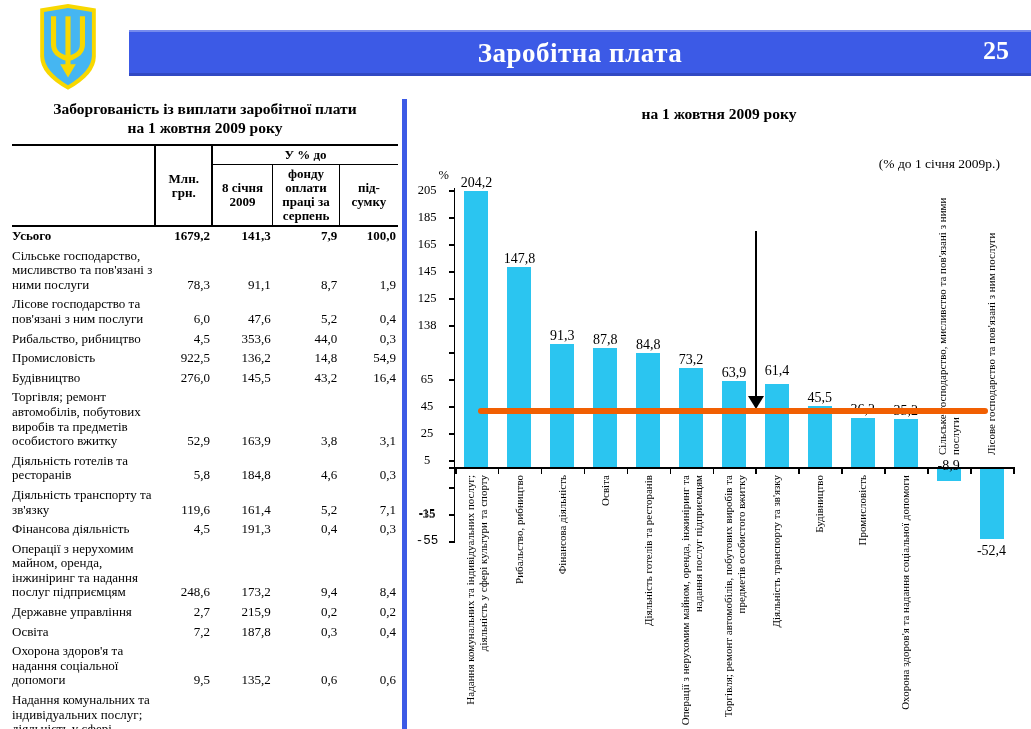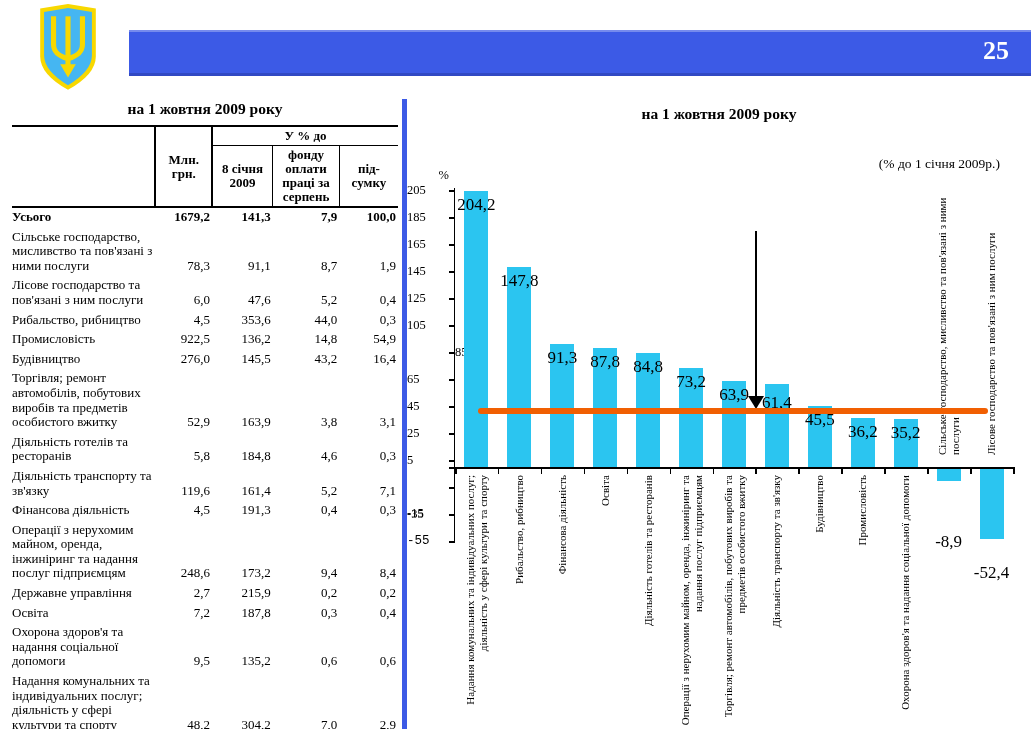--- a/index.html
+++ b/index.html
@@ -46,43 +46,45 @@
   #chart-layer{left:0;top:0;width:1031px;height:729px;}
   #annotation-box{
     position:absolute;left:640px;top:183px;width:233px;height:48px;border:2px solid #000;
     box-sizing:border-box;display:grid;align-content:center;text-align:center;
     font-weight:bold;font-size:13.5px;line-height:18px;padding:0 6px;background:#fff;
   }
   #annotation-arrow-line{position:absolute;left:755px;top:231px;width:2px;height:166px;background:#000;}
   #annotation-arrow-head{position:absolute;left:748px;top:396px;width:0;height:0;
     border-left:8px solid transparent;border-right:8px solid transparent;border-top:13px solid #000;}
   .cat{position:absolute;transform-origin:0 0;transform:rotate(-90deg);font-size:11px;line-height:13px;display:grid;align-content:center;}
-  .val{position:absolute;width:60px;text-align:center;font-size:17px;margin-top:20px;}
-  .ytick-label{position:absolute;width:40px;text-align:left;font-size:12.5px;}
+  .val{position:absolute;width:60px;text-align:center;font-size:14px;}
+  .ytick-label{position:absolute;width:40px;text-align:center;font-size:12.5px;}
 </style>
 </head>
 <body>
 
 <svg id="emblem" class="abs" viewBox="0 0 60 80">
   <path d="M30 1 L55 5 V48 Q55 64 30 78 Q5 64 5 48 V5 Z" fill="#f8d800"></path>
   <path d="M30 4.5 L51.5 8 V47 Q51.5 61 30 74 Q8.5 61 8.5 47 V8 Z" fill="#45b6f2"></path>
   <g stroke="#f8d800" stroke-width="4.6" fill="none">
     <path d="M17 12 v25 c0 8 6 11 13 13 c7 -2 13 -5 13 -13 v-25"></path>
     <path d="M30 12 v44"></path>
   </g>
   <path d="M23 55 l7 12 l7 -12 z" fill="#f8d800"></path>
 </svg>
 
 <div id="banner" class="abs">
+  <span id="banner-title">Заробітна плата</span>
   <span id="page-num">25</span>
 </div>
 
 <div id="divider" class="abs"></div>
 
 <div id="left-panel" class="abs">
+  <div class="tbl-title">Заборгованість із виплати заробітної плати</div>
   <div class="tbl-title">на 1 жовтня 2009 року</div>
 
   <table id="debt-table">
     <colgroup>
       <col class="c-label">
         <col class="c-mln">
         <col class="c-jan">
         <col class="c-fund">
         <col class="c-tot">
     </colgroup>
@@ -223,21 +225,21 @@
     <div class="ytick-label" style="position: absolute; left: 407px; top: 182.75px;">205</div>
     <div style="position: absolute; left: 449px; top: 217.25px; width: 6px; height: 1.5px; background: rgb(0, 0, 0);"></div>
     <div class="ytick-label" style="position: absolute; left: 407px; top: 209.75px;">185</div>
     <div style="position: absolute; left: 449px; top: 244.25px; width: 6px; height: 1.5px; background: rgb(0, 0, 0);"></div>
     <div class="ytick-label" style="position: absolute; left: 407px; top: 236.75px;">165</div>
     <div style="position: absolute; left: 449px; top: 271.25px; width: 6px; height: 1.5px; background: rgb(0, 0, 0);"></div>
     <div class="ytick-label" style="position: absolute; left: 407px; top: 263.75px;">145</div>
     <div style="position: absolute; left: 449px; top: 298.25px; width: 6px; height: 1.5px; background: rgb(0, 0, 0);"></div>
     <div class="ytick-label" style="position: absolute; left: 407px; top: 290.75px;">125</div>
     <div style="position: absolute; left: 449px; top: 325.25px; width: 6px; height: 1.5px; background: rgb(0, 0, 0);"></div>
-    <div class="ytick-label" style="position: absolute; left: 407px; top: 317.75px;">105</div>
+    <div class="ytick-label" style="position: absolute; left: 407px; top: 317.75px;">138</div>
     <div style="position: absolute; left: 449px; top: 352.25px; width: 6px; height: 1.5px; background: rgb(0, 0, 0);"></div>
     <div class="ytick-label" style="position: absolute; left: 407px; top: 344.75px; margin-left: 48px;">85</div>
     <div style="position: absolute; left: 449px; top: 379.25px; width: 6px; height: 1.5px; background: rgb(0, 0, 0);"></div>
     <div class="ytick-label" style="position: absolute; left: 407px; top: 371.75px;">65</div>
     <div style="position: absolute; left: 449px; top: 406.25px; width: 6px; height: 1.5px; background: rgb(0, 0, 0);"></div>
     <div class="ytick-label" style="position: absolute; left: 407px; top: 398.75px;">45</div>
     <div style="position: absolute; left: 449px; top: 433.25px; width: 6px; height: 1.5px; background: rgb(0, 0, 0);"></div>
     <div class="ytick-label" style="position: absolute; left: 407px; top: 425.75px;">25</div>
     <div style="position: absolute; left: 449px; top: 460.25px; width: 6px; height: 1.5px; background: rgb(0, 0, 0);"></div>
     <div class="ytick-label" style="position: absolute; left: 407px; top: 452.75px;">5</div>
@@ -276,31 +278,31 @@
     <div style="position: absolute; left: 636.154px; top: 352.52px; width: 24px; height: 114.48px; background: rgb(43, 197, 240);"></div>
     <div class="val" style="position: absolute; left: 618.154px; top: 336.52px;">84,8</div>
     <div class="cat" style="position: absolute; left: 626.654px; height: 43px; width: 258px; top: 733px; text-align: right;">Діяльність готелів та ресторанів</div>
     <div style="position: absolute; left: 679.077px; top: 368.18px; width: 24px; height: 98.82px; background: rgb(43, 197, 240);"></div>
     <div class="val" style="position: absolute; left: 661.077px; top: 352.18px;">73,2</div>
     <div class="cat" style="position: absolute; left: 669.577px; height: 43px; width: 258px; top: 733px; text-align: right;">Операції з нерухомим майном, оренда, інжиніринг та надання послуг підприємцям</div>
     <div style="position: absolute; left: 722px; top: 380.735px; width: 24px; height: 86.265px; background: rgb(43, 197, 240);"></div>
     <div class="val" style="position: absolute; left: 704px; top: 364.735px;">63,9</div>
     <div class="cat" style="position: absolute; left: 712.5px; height: 43px; width: 258px; top: 733px; text-align: right;">Торгівля; ремонт автомобілів, побутових виробів та предметів особистого вжитку</div>
     <div style="position: absolute; left: 764.923px; top: 384.11px; width: 24px; height: 82.89px; background: rgb(43, 197, 240);"></div>
-    <div class="val" style="position: absolute; left: 746.923px; top: 373px;">61,4</div>
+    <div class="val" style="position: absolute; left: 746.923px; top: 363px;">61,4</div>
     <div class="cat" style="position: absolute; left: 755.423px; height: 43px; width: 258px; top: 733px; text-align: right;">Діяльність транспорту та зв'язку</div>
     <div style="position: absolute; left: 807.846px; top: 405.575px; width: 24px; height: 61.425px; background: rgb(43, 197, 240);"></div>
     <div class="val" style="position: absolute; left: 789.846px; top: 389.575px;">45,5</div>
     <div class="cat" style="position: absolute; left: 798.346px; height: 43px; width: 258px; top: 733px; text-align: right;">Будівництво</div>
     <div style="position: absolute; left: 850.769px; top: 418.13px; width: 24px; height: 48.87px; background: rgb(43, 197, 240);"></div>
     <div class="val" style="position: absolute; left: 832.769px; top: 402.13px;">36,2</div>
     <div class="cat" style="position: absolute; left: 841.269px; height: 43px; width: 258px; top: 733px; text-align: right;">Промисловість</div>
     <div style="position: absolute; left: 893.692px; top: 419.48px; width: 24px; height: 47.52px; background: rgb(43, 197, 240);"></div>
     <div class="val" style="position: absolute; left: 875.692px; top: 403.48px;">35,2</div>
     <div class="cat" style="position: absolute; left: 884.192px; height: 43px; width: 258px; top: 733px; text-align: right;">Охорона здоров'я та надання соціальної допомоги</div>
     <div style="position: absolute; left: 936.615px; top: 468.5px; width: 24px; height: 12.015px; background: rgb(43, 197, 240);"></div>
-    <div class="val" style="position: absolute; left: 918.615px; top: 512px;">-8,9</div>
+    <div class="val" style="position: absolute; left: 918.615px; top: 458px;">-8,9</div>
     <div class="cat" style="position: absolute; left: 927.115px; height: 43px; width: 287px; top: 455px; text-align: left;">Сільське господарство, мисливство та пов'язані з ними послуги</div>
     <div style="position: absolute; left: 979.538px; top: 468.5px; width: 24px; height: 70.74px; background: rgb(43, 197, 240);"></div>
     <div class="val" style="position: absolute; left: 961.538px; top: 542.74px;">-52,4</div>
     <div class="cat" style="position: absolute; left: 970.038px; height: 43px; width: 287px; top: 455px; text-align: left;">Лісове господарство та пов'язані з ним послуги</div>
     <div style="position: absolute; left: 478px; top: 408.245px; width: 510px; height: 6px; background: rgb(241, 95, 2); border-radius: 3px;"></div>
   </div>
 
 </body></html>

